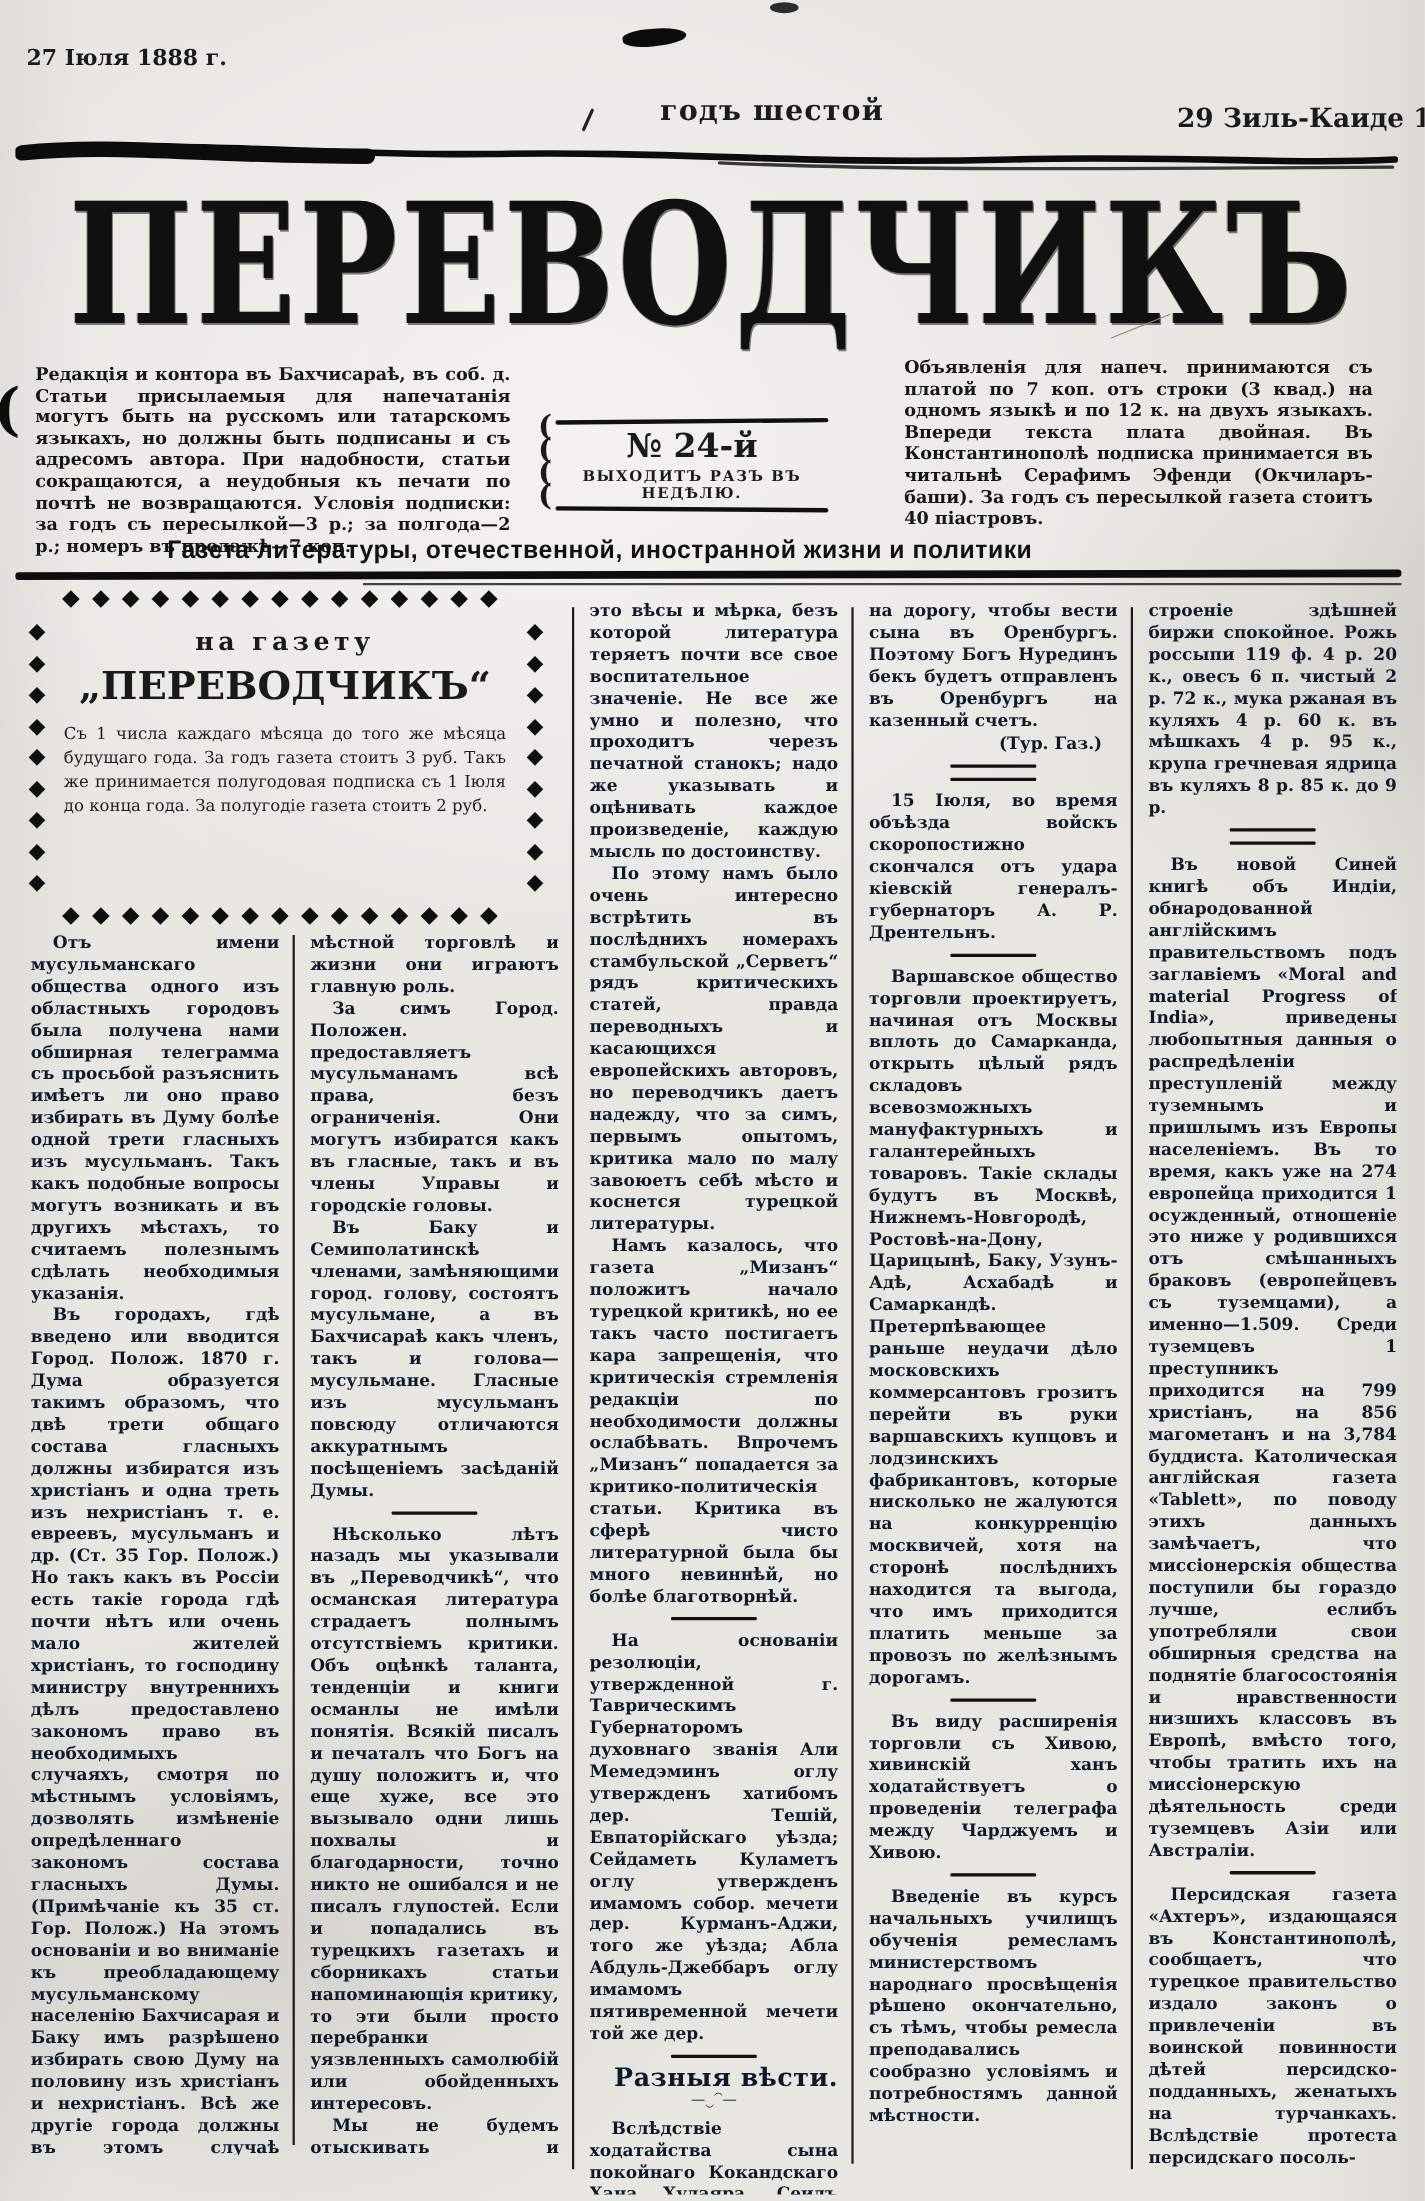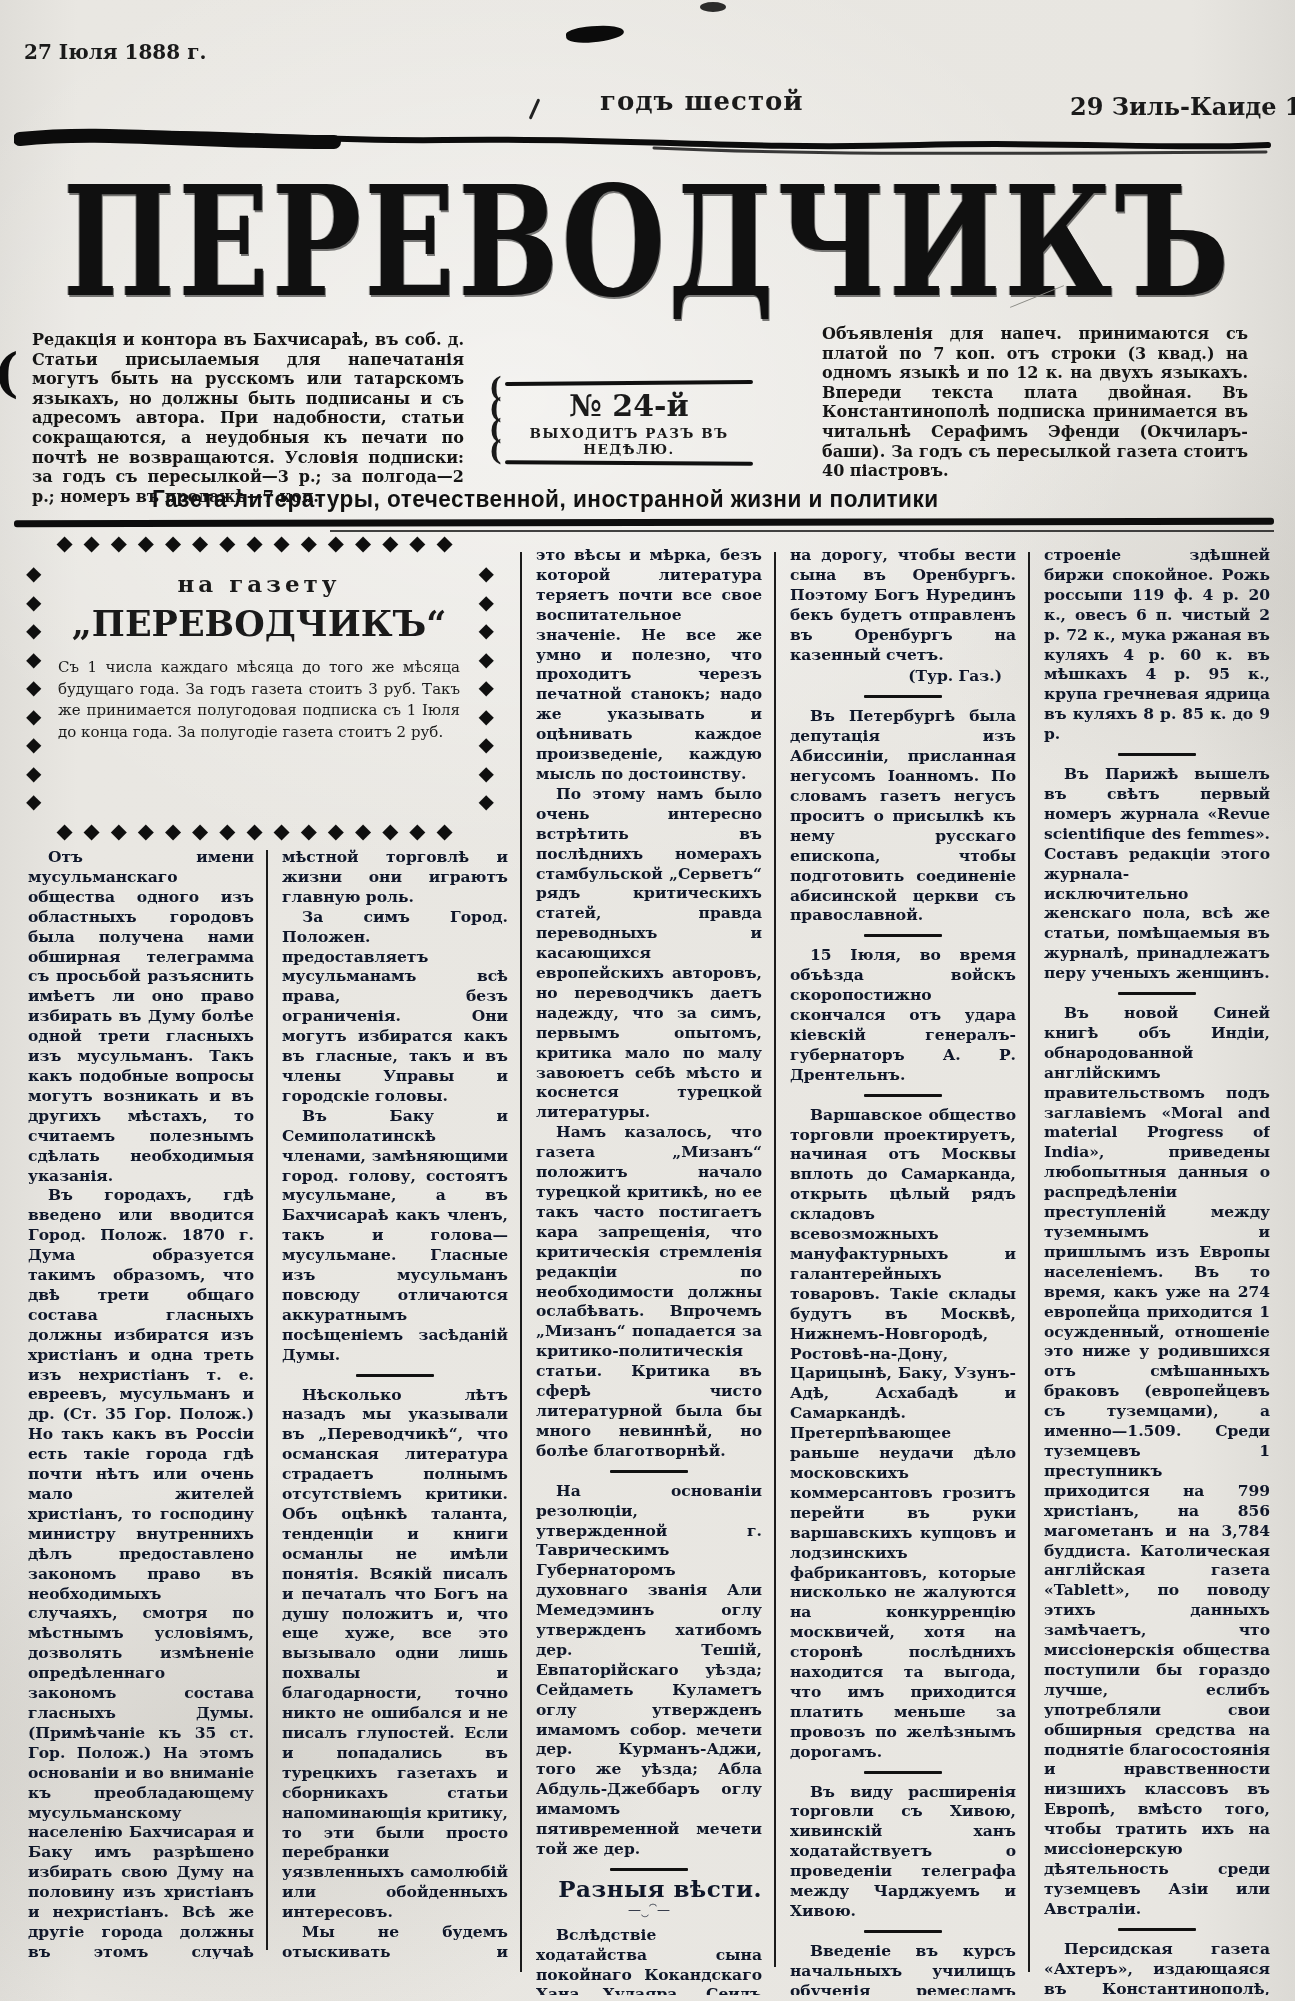--- a/index.html
+++ b/index.html
@@ -171,34 +171,32 @@
     <p>На основаніи резолюціи, утвержденной г. Таврическимъ Губернаторомъ духовнаго званія Али Мемедэминъ оглу утвержденъ хатибомъ дер. Тешій, Евпаторійскаго уѣзда; Сейдаметь Куламетъ оглу утвержденъ имамомъ собор. мечети дер. Курманъ-Аджи, того же уѣзда; Абла Абдуль-Джеббаръ оглу имамомъ пятивременной мечети той же дер.</p>
     <div class="rule"></div>
     <h3>Разныя вѣсти.</h3>
     <div class="orn">—‿⁀—</div>
     <p>Вслѣдствіе ходатайства сына покойнаго Кокандскаго Хана Худаяра, Сеидъ Мухамедъ Эминъ бека, проживающаго въ Ташкентѣ, девятилѣтній сынъ сего послѣдняго, Сеитъ Нурэддинъ бекъ принятъ на казенный счетъ въ Оренбургскій кадетскій корпусъ.</p>
   </div>
 <div class="col" id="col-3">
     <p class="noind">на дорогу, чтобы вести сына въ Оренбургъ. Поэтому Богъ Нурединъ бекъ будетъ отправленъ въ Оренбургъ на казенный счетъ.</p>
     <p class="sig">(Тур. Газ.)</p>
     <div class="rule"></div>
-    <p>Въ Петербургѣ была депутація изъ Абиссиніи, присланная негусомъ Іоанномъ. По словамъ газетъ негусъ проситъ о присылкѣ къ нему русскаго епископа, чтобы подготовить соединеніе абисинской церкви съ православной.</p>
     <div class="rule"></div>
     <p>15 Іюля, во время объѣзда войскъ скоропостижно скончался отъ удара кіевскій генералъ-губернаторъ А. Р. Дрентельнъ.</p>
     <div class="rule"></div>
     <p>Варшавское общество торговли проектируетъ, начиная отъ Москвы вплоть до Самарканда, открыть цѣлый рядъ складовъ всевозможныхъ мануфактурныхъ и галантерейныхъ товаровъ. Такіе склады будутъ въ Москвѣ, Нижнемъ-Новгородѣ, Ростовѣ-на-Дону, Царицынѣ, Баку, Узунъ-Адѣ, Асхабадѣ и Самаркандѣ. Претерпѣвающее раньше неудачи дѣло московскихъ коммерсантовъ грозитъ перейти въ руки варшавскихъ купцовъ и лодзинскихъ фабрикантовъ, которые нисколько не жалуются на конкурренцію москвичей, хотя на сторонѣ послѣднихъ находится та выгода, что имъ приходится платить меньше за провозъ по желѣзнымъ дорогамъ.</p>
     <div class="rule"></div>
     <p>Въ виду расширенія торговли съ Хивою, хивинскій ханъ ходатайствуетъ о проведеніи телеграфа между Чарджуемъ и Хивою.</p>
     <div class="rule"></div>
     <p>Введеніе въ курсъ начальныхъ училищъ обученія ремесламъ министерствомъ народнаго просвѣщенія рѣшено окончательно, съ тѣмъ, чтобы ремесла преподавались сообразно условіямъ и потребностямъ данной мѣстности.</p>
   </div>
 <div class="col" id="col-4">
     <p class="noind">строеніе здѣшней биржи спокойное. Рожь россыпи 119 ф. 4 р. 20 к., овесъ 6 п. чистый 2 р. 72 к., мука ржаная въ куляхъ 4 р. 60 к. въ мѣшкахъ 4 р. 95 к., крупа гречневая ядрица въ куляхъ 8 р. 85 к. до 9 р.</p>
     <div class="rule"></div>
-    <p>Въ Парижѣ вышелъ въ свѣтъ первый номеръ журнала «Revue scientifique des femmes». Составъ редакціи этого журнала-исключительно женскаго пола, всѣ же статьи, помѣщаемыя въ журналѣ, принадлежатъ перу ученыхъ женщинъ.</p>
     <div class="rule"></div>
     <p>Въ новой Синей книгѣ объ Индіи, обнародованной англійскимъ правительствомъ подъ заглавіемъ «Moral and material Progress of India», приведены любопытныя данныя о распредѣленіи преступленій между туземнымъ и пришлымъ изъ Европы населеніемъ. Въ то время, какъ уже на 274 европейца приходится 1 осужденный, отношеніе это ниже у родившихся отъ смѣшанныхъ браковъ (европейцевъ съ туземцами), а именно—1.509. Среди туземцевъ 1 преступникъ приходится на 799 христіанъ, на 856 магометанъ и на 3,784 буддиста. Католическая англійская газета «Tablett», по поводу этихъ данныхъ замѣчаетъ, что миссіонерскія общества поступили бы гораздо лучше, еслибъ употребляли свои обширныя средства на поднятіе благосостоянія и нравственности низшихъ классовъ въ Европѣ, вмѣсто того, чтобы тратить ихъ на миссіонерскую дѣятельность среди туземцевъ Азіи или Австраліи.</p>
     <div class="rule"></div>
     <p>Персидская газета «Ахтеръ», издающаяся въ Константинополѣ, сообщаетъ, что турецкое правительство издало законъ о привлеченіи въ воинской повинности дѣтей персидско-подданныхъ, женатыхъ на турчанкахъ. Вслѣдствіе протеста персидскаго посоль-</p>
   </div>
 
 <div class="abs artifact" id="blob-top"></div>
 <div class="abs artifact" id="blob-top2"></div>
 <div class="abs" id="mark-check"></div>
 <div class="abs" id="edge-paren">(</div>

